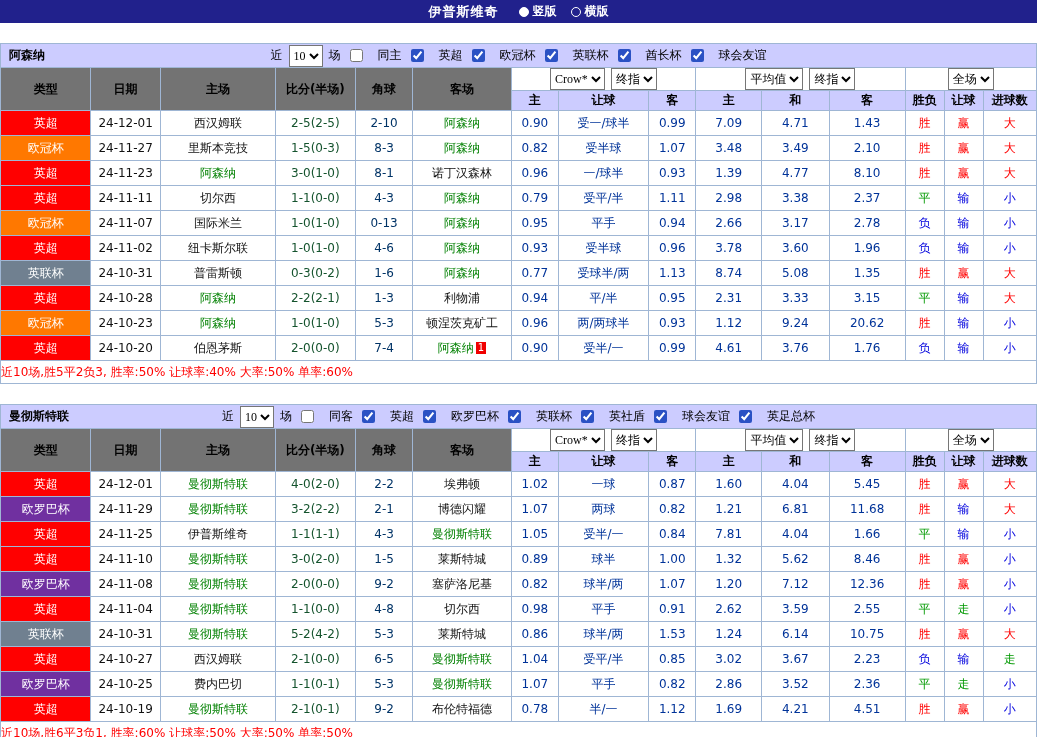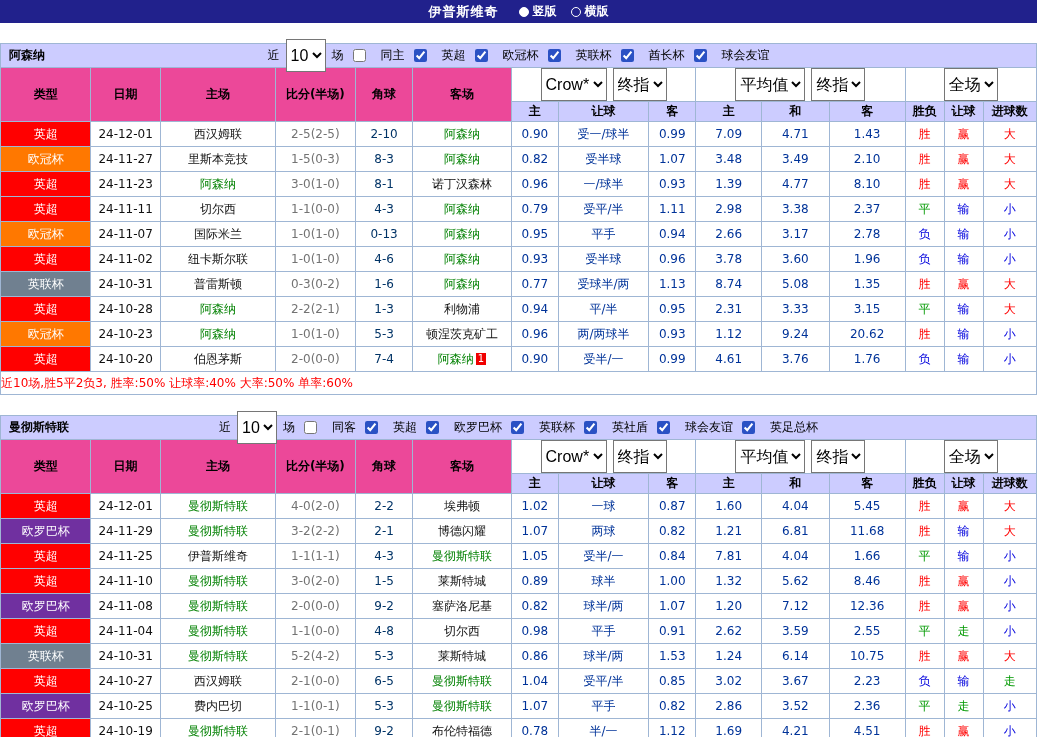--- a/index.html
+++ b/index.html
@@ -14,34 +14,34 @@
   .rdot { width:10px; height:10px; border:1px solid #fff; border-radius:50%; display:inline-block; background:transparent; }
   .rdot.on { background:#fff; }
 
   
   .section { margin-top:20px; }
   .secbar { background:#ccccff; border:1px solid #9fb6d4; border-bottom:none; height:24px; position:relative; display:flex; align-items:center; justify-content:center; }
   .team-name { position:absolute; left:8px; font-weight:bold; }
   .filters { display:inline-flex; align-items:center; gap:3px; }
   .chk { display:inline-flex; align-items:center; gap:15px; margin-left:6px; cursor:pointer; }
   input[type="checkbox"] { width:13px; height:13px; margin:0; accent-color:#2a51c4; }
-  select.sel { height:33px; font-size:16px; font-family:Liberation Sans, sans-serif; border:1px solid #767676; background:#fff; margin:0 3px; }
+  select.sel { height:22px; font-size:12px; font-family:Liberation Serif, serif; border:1px solid #767676; background:#fff; margin:0 3px; }
 
   
   table.grid { border-collapse:collapse; table-layout:fixed; width:100%; }
   .grid th, .grid td { border:1px solid #9fb6d4; text-align:center; padding:0; overflow:hidden; white-space:nowrap; }
-  .grid thead tr.main th { background:#ec4899; font-weight:bold; height:23px; }
+  .grid thead tr.main th { background:#737373; font-weight:bold; height:23px; }
   .grid thead tr.main th.selcell { background:#fff; }
   .grid thead tr.sub th { background:#ccccff; font-weight:bold; height:20px; }
   .grid tbody td { height:25px; background:#fff; }
   td.type { color:#fff; }
   td.date { color:#111; }
   td.teamcell { color:#111; cursor:pointer; }
   td.teamcell.hl { color:#008000; }
-  td.score { color:#737373; }
+  td.score { color:#14532d; }
   td.corner { color:#003366; }
   td.odds { color:#003399; }
   td.res { font-weight:normal; }
   .badge { background:#f00000; color:#fff; font-size:10px; line-height:12px; padding:0 2px; margin-left:2px; display:inline-block; vertical-align:1px; }
 
   .summary { border:1px solid #9fb6d4; border-top:none; height:23px; line-height:23px; text-align:left; color:#ff0000; }
 
   .footerbar { background:#21218c; height:9px; margin-top:6px; }
 </style>
 </head>

